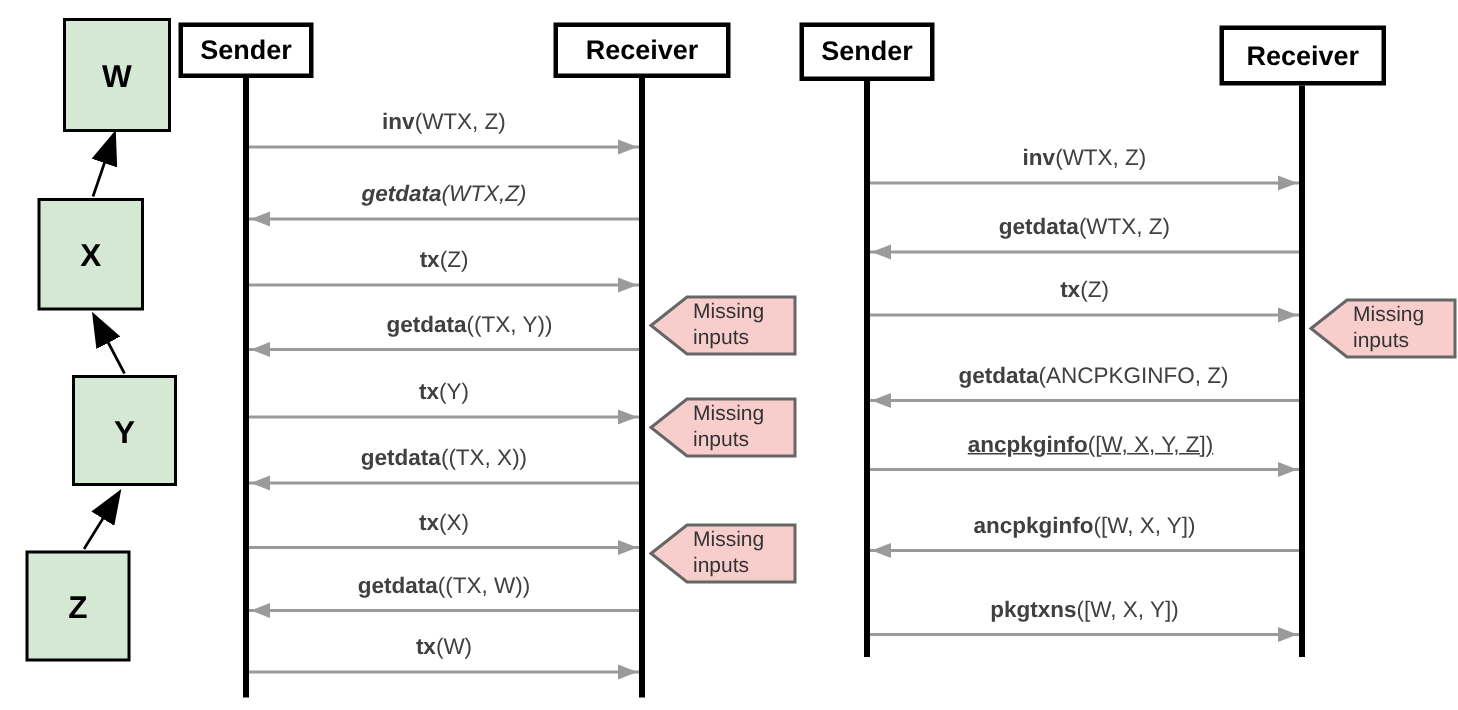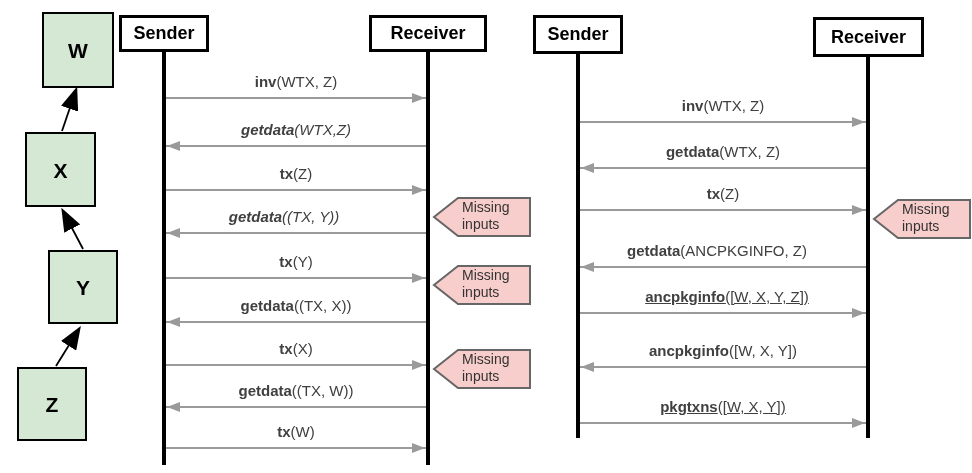--- a/index.html
+++ b/index.html
@@ -83,21 +83,21 @@
     <div class="msg-line" style="left: 166px; width: 260px; top: 189px; background: rgb(154, 154, 154);"></div>
     <div class="msg-head right" style="border-color: rgb(154, 154, 154); top: 185px; left: 412px;"></div>
   </div>
         <div class="note" style="left: 432px; top: 195px; width: 100px; height: 44px;">
     <svg width="100" height="44">
       <polygon points="2,22 26,3 98,3 98,41 26,41" stroke-width="2" fill="#f8cecc" stroke="#666666"></polygon>
     </svg>
     <div class="note-text" style="color: rgb(51, 51, 51);">Missing inputs</div>
   </div>
         <div class="msg">
-    <div class="msg-label" style="left: 152px; width: 264px; top: 206px; font-style: italic;"><span class="msg-name">getdata</span><span class="msg-args">((TX, Y))</span></div>
+    <div class="msg-label" style="left: 181px; width: 264px; top: 206px;"><span class="msg-name">getdata</span><span class="msg-args">((TX, Y))</span></div>
     <div class="msg-line" style="left: 166px; width: 260px; top: 232px; background: rgb(154, 154, 154);"></div>
     <div class="msg-head left" style="border-color: rgb(154, 154, 154); top: 228px; left: 167px;"></div>
   </div>
         <div class="msg">
     <div class="msg-label" style="left: 164px; width: 264px; top: 251px;"><span class="msg-name">tx</span><span class="msg-args">(Y)</span></div>
     <div class="msg-line" style="left: 166px; width: 260px; top: 277px; background: rgb(154, 154, 154);"></div>
     <div class="msg-head right" style="border-color: rgb(154, 154, 154); top: 273px; left: 412px;"></div>
   </div>
         <div class="note" style="left: 432px; top: 263px; width: 100px; height: 44px;">
     <svg width="100" height="44">
@@ -156,34 +156,34 @@
     <div class="msg-line" style="left: 580px; width: 286px; top: 209px; background: rgb(154, 154, 154);"></div>
     <div class="msg-head right" style="border-color: rgb(154, 154, 154); top: 205px; left: 852px;"></div>
   </div>
         <div class="note" style="left: 872px; top: 197px; width: 100px; height: 44px;">
     <svg width="100" height="44">
       <polygon points="2,22 26,3 98,3 98,41 26,41" stroke-width="2" fill="#f8cecc" stroke="#666666"></polygon>
     </svg>
     <div class="note-text" style="color: rgb(51, 51, 51);">Missing inputs</div>
   </div>
         <div class="msg">
-    <div class="msg-label" style="left: 572px; width: 290px; top: 240px;"><span class="msg-name">getdata</span><span class="msg-args">(ANCPKGINFO, Z)</span></div>
+    <div class="msg-label" style="left: 584px; width: 290px; top: 240px;"><span class="msg-name">getdata</span><span class="msg-args">(ANCPKGINFO, Z)</span></div>
     <div class="msg-line" style="left: 580px; width: 286px; top: 266px; background: rgb(154, 154, 154);"></div>
     <div class="msg-head left" style="border-color: rgb(154, 154, 154); top: 262px; left: 581px;"></div>
   </div>
         <div class="msg">
     <div class="msg-label" style="left: 582px; width: 290px; top: 286px; text-decoration: underline;"><span class="msg-name">ancpkginfo</span><span class="msg-args">([W, X, Y, Z])</span></div>
     <div class="msg-line" style="left: 580px; width: 286px; top: 312px; background: rgb(154, 154, 154);"></div>
     <div class="msg-head right" style="border-color: rgb(154, 154, 154); top: 308px; left: 852px;"></div>
   </div>
         <div class="msg">
     <div class="msg-label" style="left: 578px; width: 290px; top: 340px;"><span class="msg-name">ancpkginfo</span><span class="msg-args">([W, X, Y])</span></div>
     <div class="msg-line" style="left: 580px; width: 286px; top: 366px; background: rgb(154, 154, 154);"></div>
     <div class="msg-head left" style="border-color: rgb(154, 154, 154); top: 362px; left: 581px;"></div>
   </div>
         <div class="msg">
-    <div class="msg-label" style="left: 578px; width: 290px; top: 396px; text-decoration: underline;"><span class="msg-name">pkgtxns</span><span class="msg-args">([W, X, Y])</span></div>
+    <div class="msg-label" style="left: 578px; width: 290px; top: 396px;"><span class="msg-name">pkgtxns</span><span class="msg-args">([W, X, Y])</span></div>
     <div class="msg-line" style="left: 580px; width: 286px; top: 422px; background: rgb(154, 154, 154);"></div>
     <div class="msg-head right" style="border-color: rgb(154, 154, 154); top: 418px; left: 852px;"></div>
   </div>
       </div>
     </div>
 </div>
 
 </body></html>

